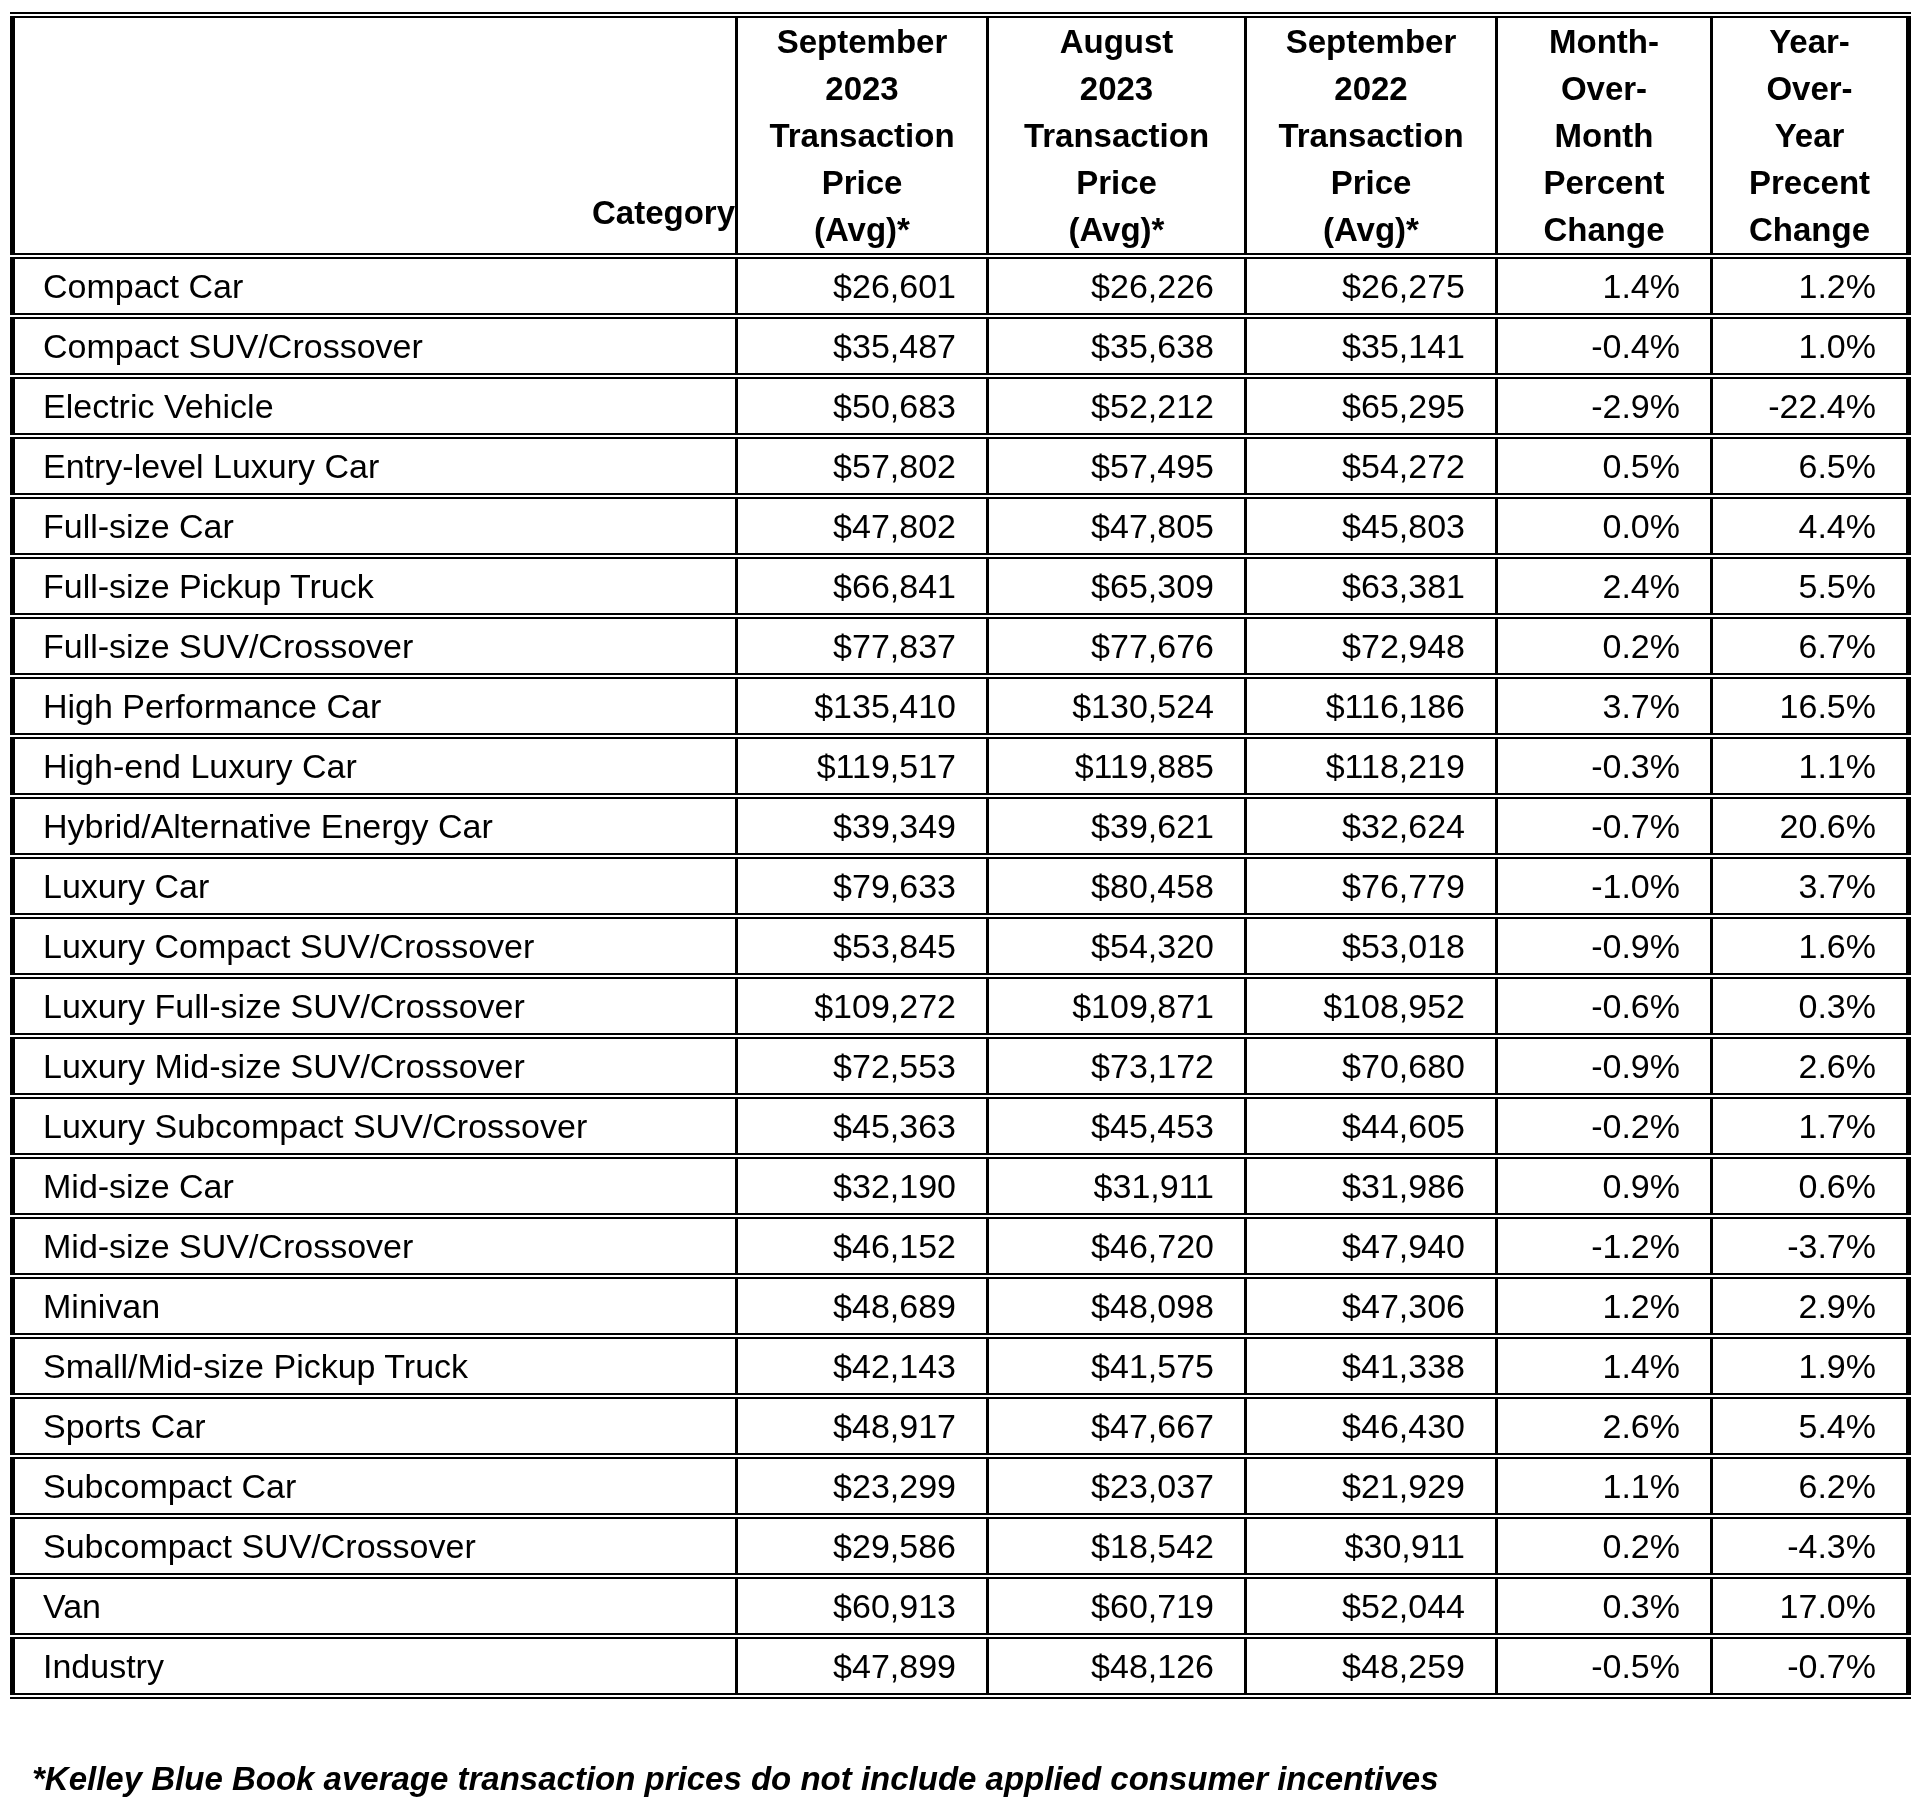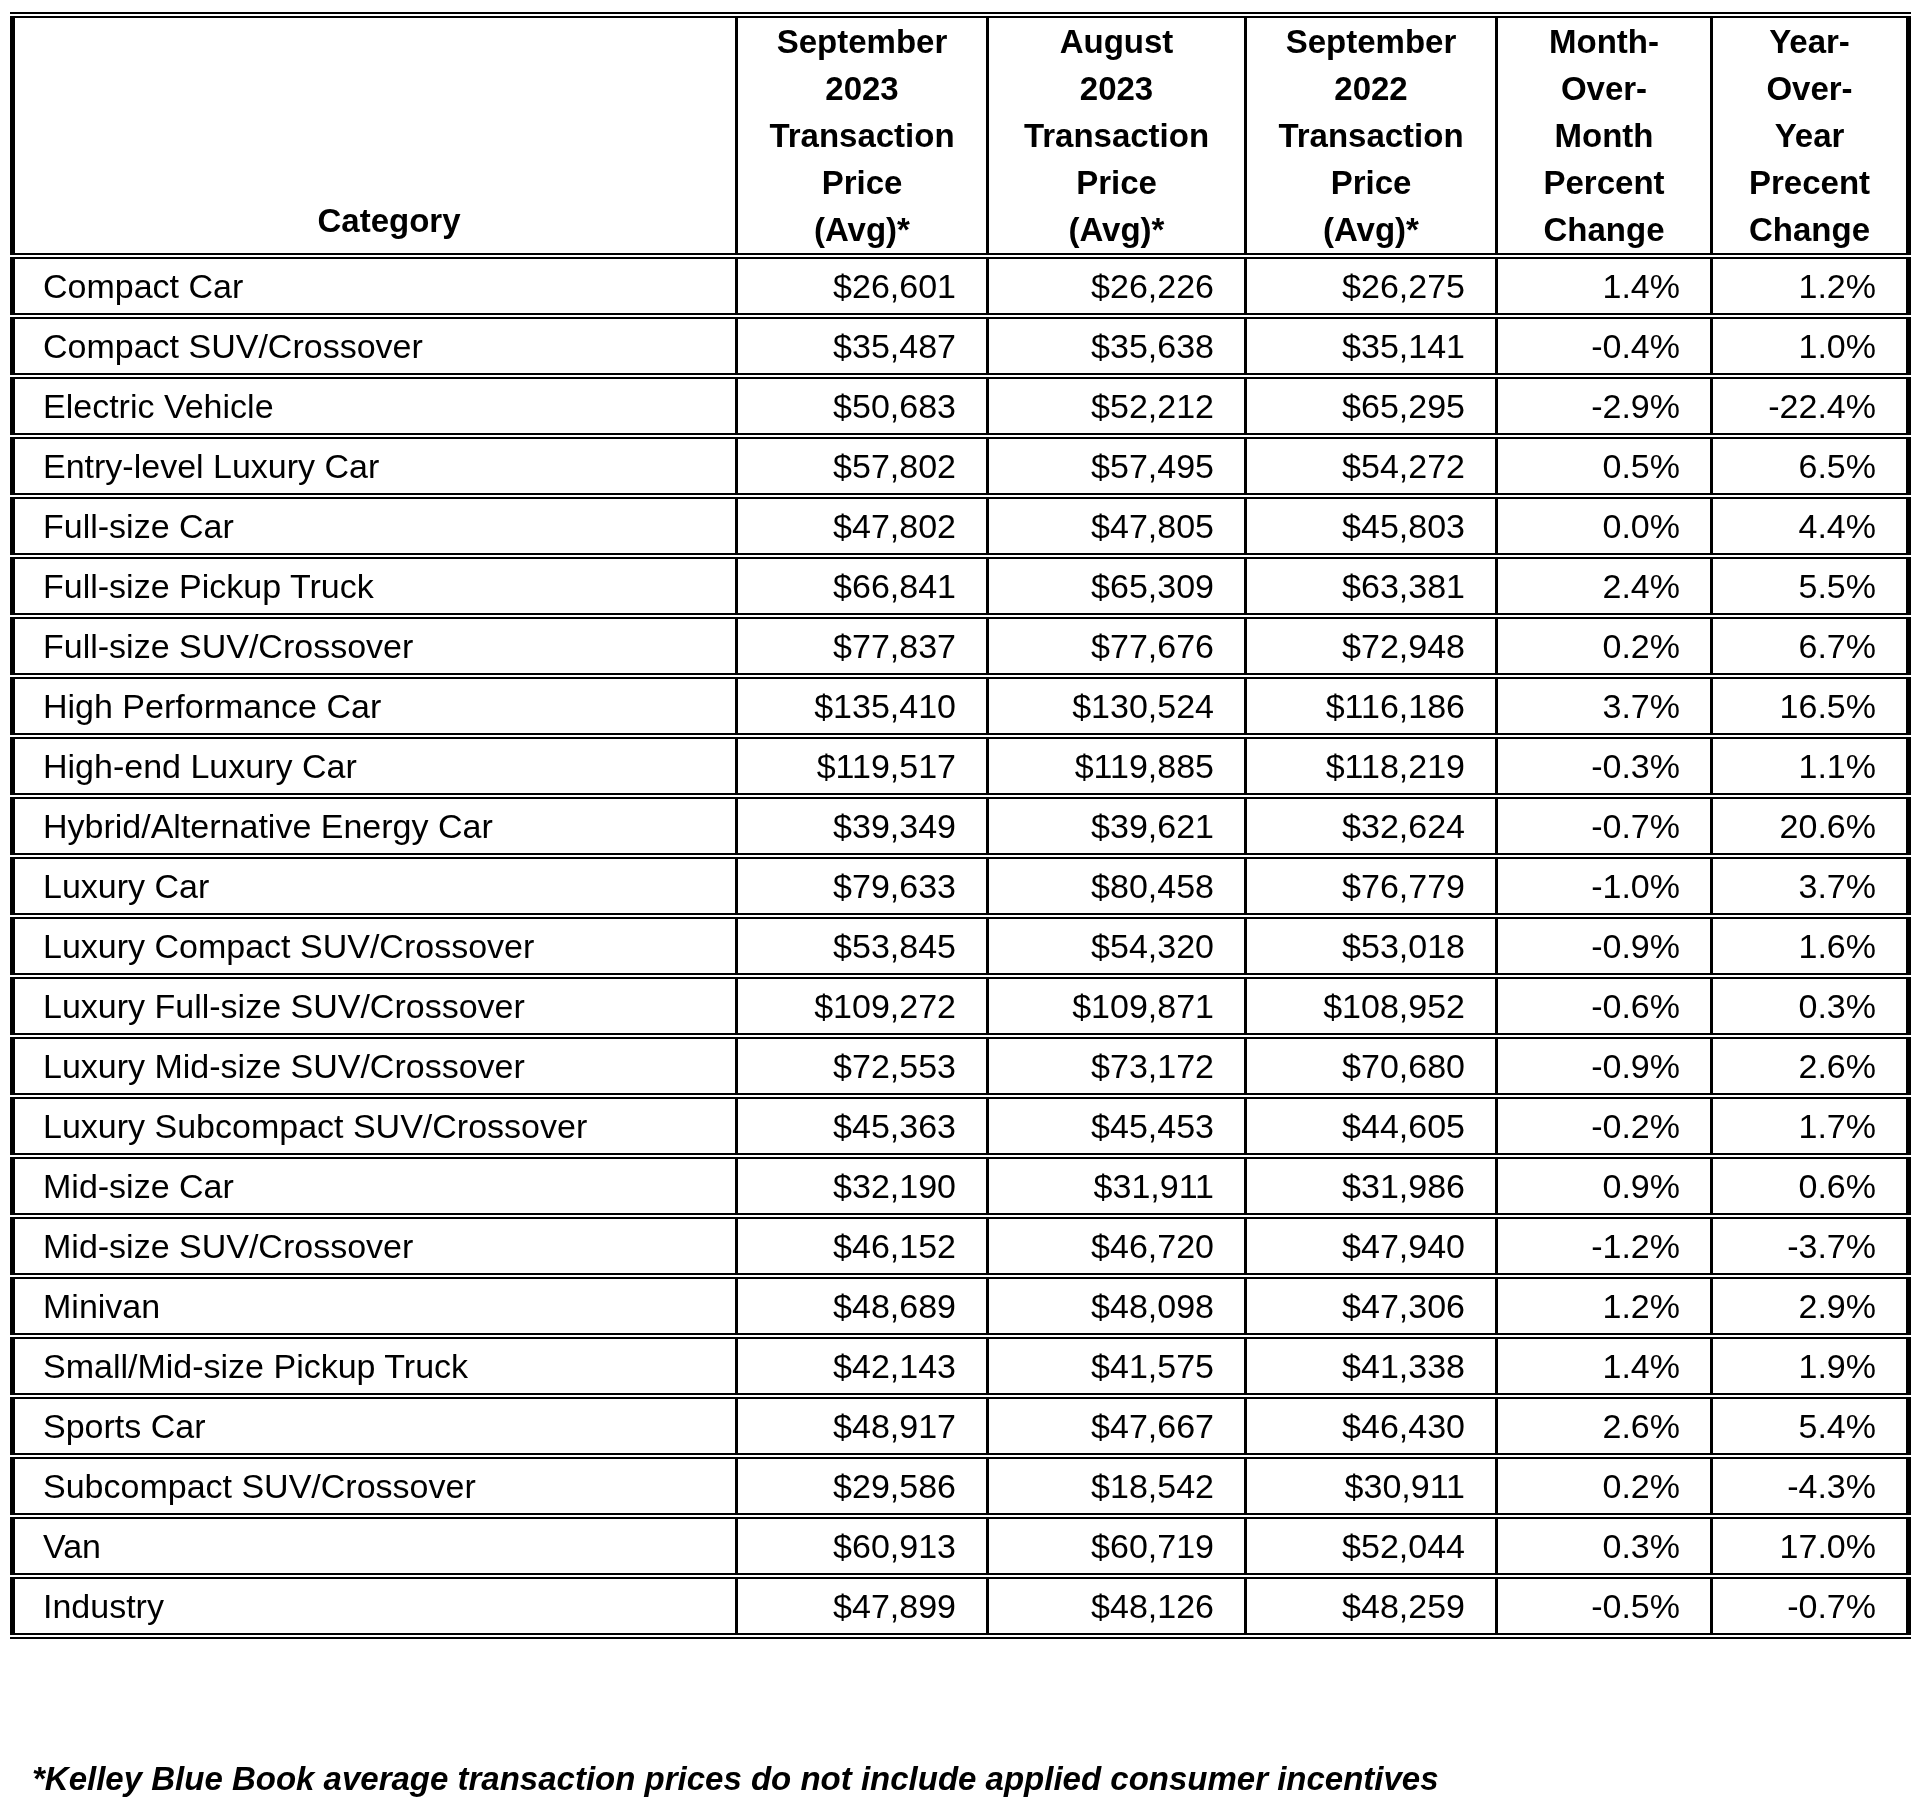--- a/index.html
+++ b/index.html
@@ -35,23 +35,23 @@
     height: 212px;
     font-size: 33px;
     font-weight: bold;
     vertical-align: middle;
     text-align: center;
     line-height: 47px;
     border-bottom: 7px double #000;
   }
   thead th.cat-h {
     vertical-align: bottom;
-    text-align: center;
+    text-align: right;
     padding-left: 28px;
-    padding-bottom: 12px;
+    padding-bottom: 20px;
     line-height: 40px;
   }
   thead th .hdr-lines { white-space: pre-line; }
 
   
   tbody td {
     height: 60px;
     font-size: 34px;
     vertical-align: middle;
   }
@@ -284,20 +284,28 @@
         </tr>
         <tr>
           <td class="cat">Sports Car</td>
           <td class="val">$48,917</td>
           <td class="val">$47,667</td>
           <td class="val">$46,430</td>
           <td class="val">2.6%</td>
           <td class="val">5.4%</td>
         </tr>
         <tr>
+          <td class="cat">Subcompact Car</td>
+          <td class="val">$23,299</td>
+          <td class="val">$23,037</td>
+          <td class="val">$21,929</td>
+          <td class="val">1.1%</td>
+          <td class="val">6.2%</td>
+        </tr>
+        <tr>
           <td class="cat">Subcompact SUV/Crossover</td>
           <td class="val">$29,586</td>
           <td class="val">$18,542</td>
           <td class="val">$30,911</td>
           <td class="val">0.2%</td>
           <td class="val">-4.3%</td>
         </tr>
         <tr>
           <td class="cat">Van</td>
           <td class="val">$60,913</td>

